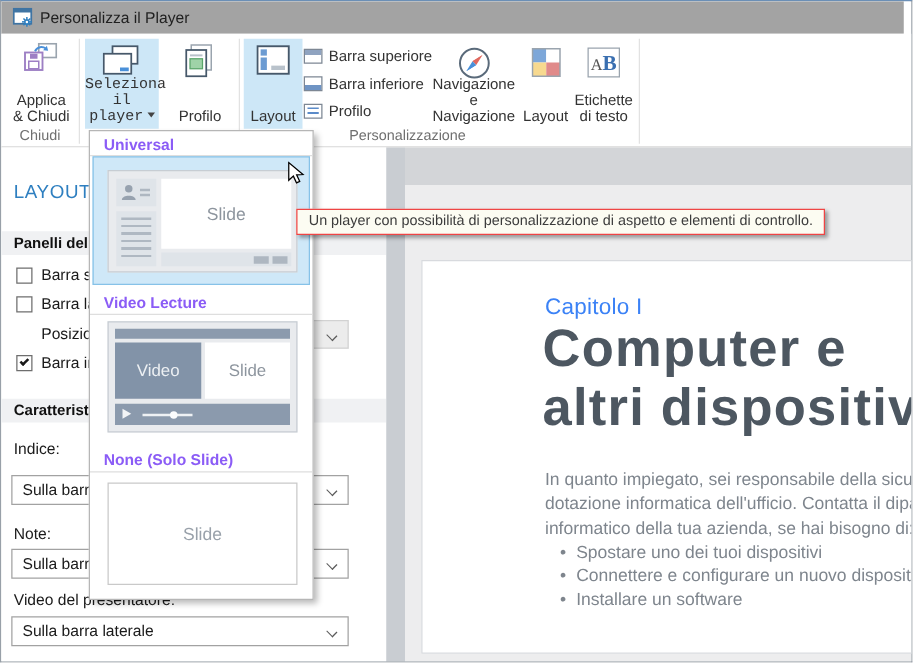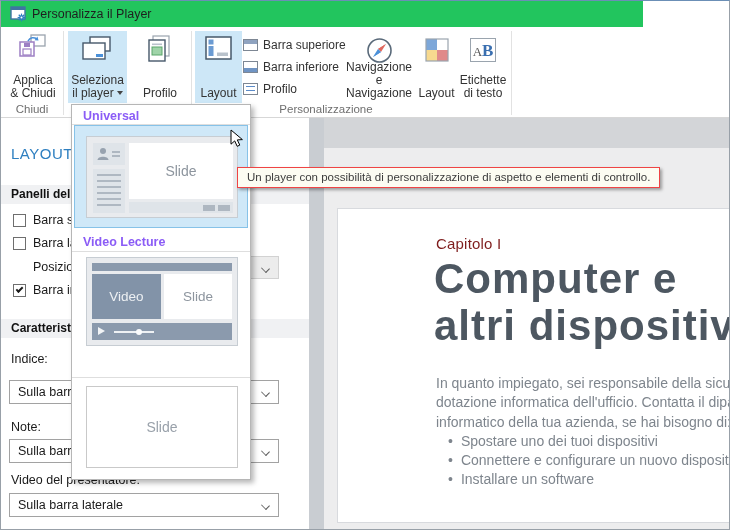--- a/index.html
+++ b/index.html
@@ -4,21 +4,21 @@
 <style>
   html,body{margin:0;padding:0;background:#e8e8e8;}
   *{box-sizing:border-box;}
   .win{
     position:relative;width:730px;height:530px;background:#ffffff;overflow:hidden;
     font-family:"Liberation Sans","DejaVu Sans",sans-serif;color:#1a1a1a;
     border:1px solid #98a0a8;border-top:1px solid #6b8fb6;
   }
   .abs{position:absolute;}
   
-  .titlebar{left:0;top:0;width:642px;height:26px;background:#22c55e;}
+  .titlebar{left:0;top:0;width:722px;height:26px;background:#a3a3a3;}
   .title-text{left:31px;top:6px;font-size:12.5px;color:#1f1f1f;}
   
   .ribbon{left:0;top:26px;width:730px;height:91px;background:#fff;border-bottom:1px solid #d7d7d7;}
   .rsep{top:4px;width:1px;height:84px;background:#e2e2e2;}
   .rbtn{top:4px;height:72px;text-align:center;font-size:12px;color:#333;}
   .rbtn.hl{background:#cde7f7;}
   .rlabel{width:100%;position:absolute;bottom:3px;line-height:13px;}
   .grplabel{top:76px;font-size:11.5px;color:#6f6f6f;text-align:center;}
   .togglerow{height:16px;font-size:12px;color:#333;display:flex;align-items:center;gap:5px;}
   .micon{width:15px;height:12px;border:1px solid #7d8794;background:#fff;position:relative;flex:0 0 auto;}
@@ -39,21 +39,21 @@
     display:flex;align-items:center;padding:0 8px;}
   .combo.disabled{background:#ececec;border-color:#d2d2d2;}
   .chev{margin-left:auto;width:8px;height:8px;position:relative;flex:0 0 auto;}
   .chev::before{content:"";position:absolute;left:0;top:1px;width:6px;height:6px;
     border-right:1.5px solid #5a5a5a;border-bottom:1.5px solid #5a5a5a;transform:rotate(45deg) scale(1,.8);}
   
   .vstrip{left:308px;top:117px;width:15px;height:413px;background:#c9cdd2;}
   .rightpane{left:323px;top:117px;width:407px;height:413px;background:#ededee;}
   .grayband{left:0;top:0;width:407px;height:30px;background:#d3d5d8;}
   .slide{left:13px;top:90px;width:400px;height:315px;background:#fff;border:1px solid #d8dade;}
-  .sl-chapter{left:98px;top:26px;font-size:15px;color:#7f1d1d;letter-spacing:.2px;}
+  .sl-chapter{left:98px;top:26px;font-size:18px;color:#3b82f6;letter-spacing:.2px;}
   .sl-heading{left:96px;top:46px;font-size:42px;line-height:47px;font-weight:bold;color:#4d5761;
     letter-spacing:1px;white-space:nowrap;}
   .sl-body{left:98px;top:165px;font-size:14px;line-height:19.3px;color:#7e858d;white-space:nowrap;}
   .sl-bullet{display:flex;gap:8px;padding-left:12px;}
   
   .menu{left:70px;top:103px;width:180px;height:376px;background:#fff;border:1px solid #b6b6b6;
     box-shadow:3px 3px 5px rgba(0,0,0,.28);}
   .m-head{left:11px;width:156px;font-size:12.5px;font-weight:bold;color:#8b5cf6;
     border-bottom:0;white-space:nowrap;}
   .m-line{left:0;width:178px;height:1px;background:#dedede;}
@@ -115,21 +115,21 @@
         <path d="M18.5,2.5 L19.5,6.5 L15.5,6.2 Z" fill="#4a90d9"></path>
       </svg>
       <div class="rlabel">
         <div>Applica</div>
         <div>&amp; Chiudi</div>
       </div>
     </div>
     <div class="abs grplabel" style="left:0;width:62px;">Chiudi</div>
     <div class="abs rsep" style="left:62px;"></div>
 
-    <div class="abs rbtn hl" style="left:67px;width:59px;">
+    <div class="abs rbtn hl" style="left:67px;width:59px;font-family:Liberation Mono, monospace;">
       <svg class="abs" style="left:14px;top:5px" width="30" height="26" viewBox="0 0 30 26">
         <rect x="8" y="1" width="20" height="14" fill="#fff" stroke="#46586a" stroke-width="1.4"></rect>
         <rect x="1" y="7" width="22" height="16" fill="#fff" stroke="#46586a" stroke-width="1.4"></rect>
         <rect x="14" y="18" width="7" height="3" fill="#4a90d9"></rect>
       </svg>
       <div class="rlabel">
         <div>Seleziona</div>
         <div><span>il player</span><span class="dd-arrow"></span></div>
       </div>
     </div>
@@ -337,20 +337,21 @@
       <div class="pslide" style="left:77px;top:16px;width:68px;height:45px;font-size:13.5px;">
         <span>Slide</span>
       </div>
       <div class="abs slate" style="left:5px;top:65px;width:140px;height:17px;">
         <span class="playtri" style="left:6px;top:4px;"></span>
         <span class="playline" style="left:22px;top:7.5px;width:40px;"></span>
         <span class="playdot" style="left:44px;top:5.5px;"></span>
       </div>
     </div>
 
+    <div class="abs m-head" style="top:256px;">None (Solo Slide)</div>
     <div class="abs m-line" style="top:272px;"></div>
 
     <div class="abs tile-plain" style="top:281px;">
       <span>Slide</span>
     </div>
   </div>
 
   <div class="abs tooltip">Un player con possibilità di personalizzazione di aspetto e elementi di controllo.</div>
 
   <svg class="abs" style="left:229px;top:128px;" width="18" height="19" viewBox="0 0 18 19">

